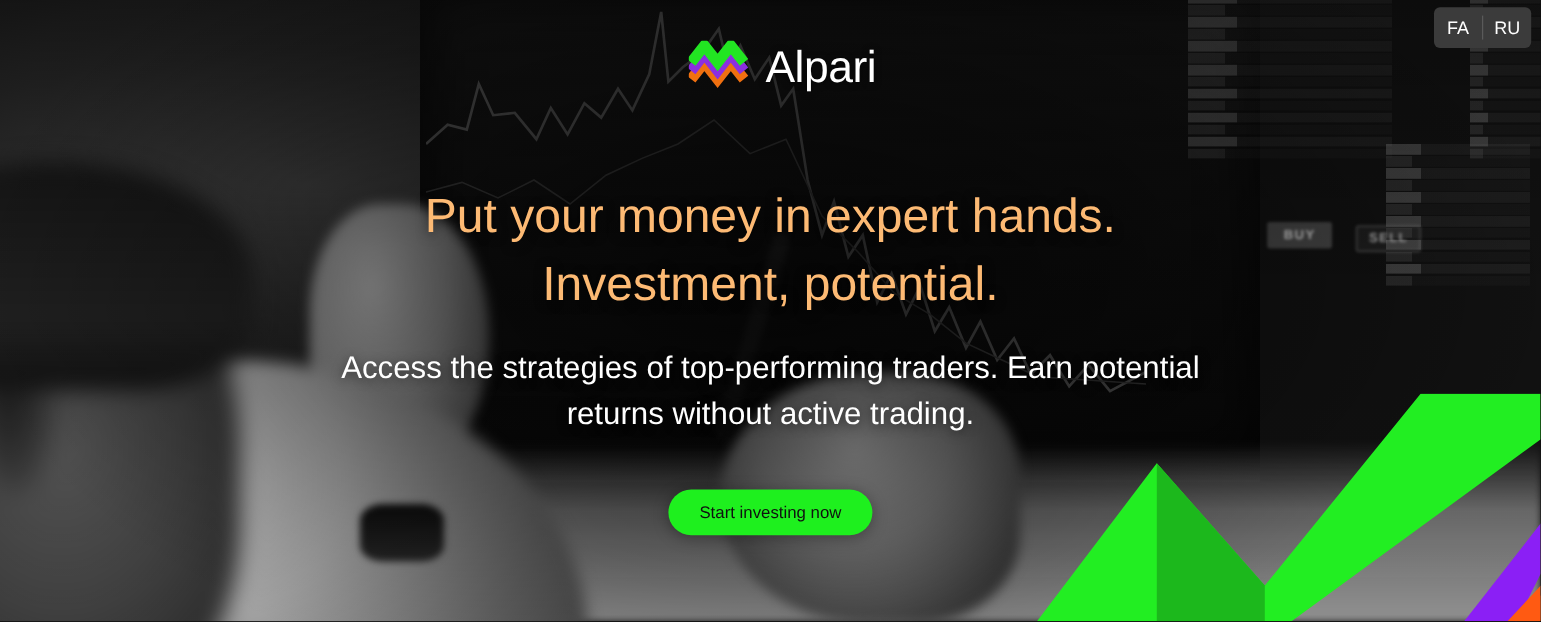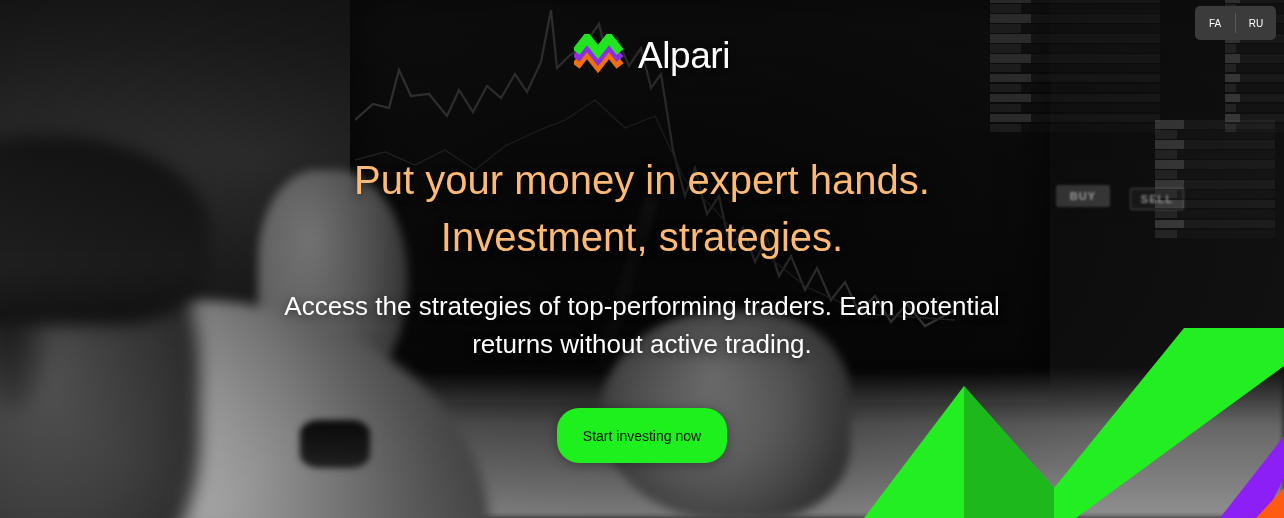--- a/index.html
+++ b/index.html
@@ -202,21 +202,21 @@
     overflow: hidden;
     height: 34px;
     z-index: 20;
   }
   .lang-btn {
     width: 40px;
     display: flex;
     align-items: center;
     justify-content: center;
     color: #ffffff;
-    font-size: 10px;
+    font-size: 15px;
     background: transparent;
     border: none;
     cursor: pointer;
     font-family: "Liberation Sans", sans-serif;
   }
   .lang-divider {
     width: 1px;
     background: #5a5a5a;
     margin: 7px 0;
   }
@@ -273,21 +273,21 @@
     display: flex;
     justify-content: center;
     z-index: 15;
   }
   .cta {
     background: #1ef01e;
     color: #101010;
     border: none;
     border-radius: 22px;
     padding: 0 26px;
-    height: 55px;
+    height: 38px;
     font-size: 14px;
     cursor: pointer;
     font-family: "Liberation Sans", sans-serif;
     box-shadow: 0 2px 12px rgba(0,0,0,.35);
   }
 </style>
 </head>
 <body>
 
 <div id="hero">
@@ -403,21 +403,21 @@
       <polyline points="2,25 13,11 24,25 35,11 46,25" fill="none" stroke="#8b2fe0" stroke-width="9" stroke-linejoin="miter"></polyline>
 
       <polyline points="2,18 13,4 24,18 35,4 46,18" fill="none" stroke="#22e522" stroke-width="9" stroke-linejoin="miter"></polyline>
     </svg>
     <div class="brand-name">Alpari</div>
   </div>
 
   <div class="copy">
     <h1 class="headline">
       <span>Put your money in expert hands.</span><br>
-      <span>Investment, strategies.</span>
+      <span>Investment, potential.</span>
     </h1>
     <p class="subhead">Access the strategies of top-performing traders. Earn potential returns without active trading.</p>
   </div>
 
   <div class="cta-wrap">
     <button class="cta">Start investing now</button>
   </div>
 
 </div>
 

